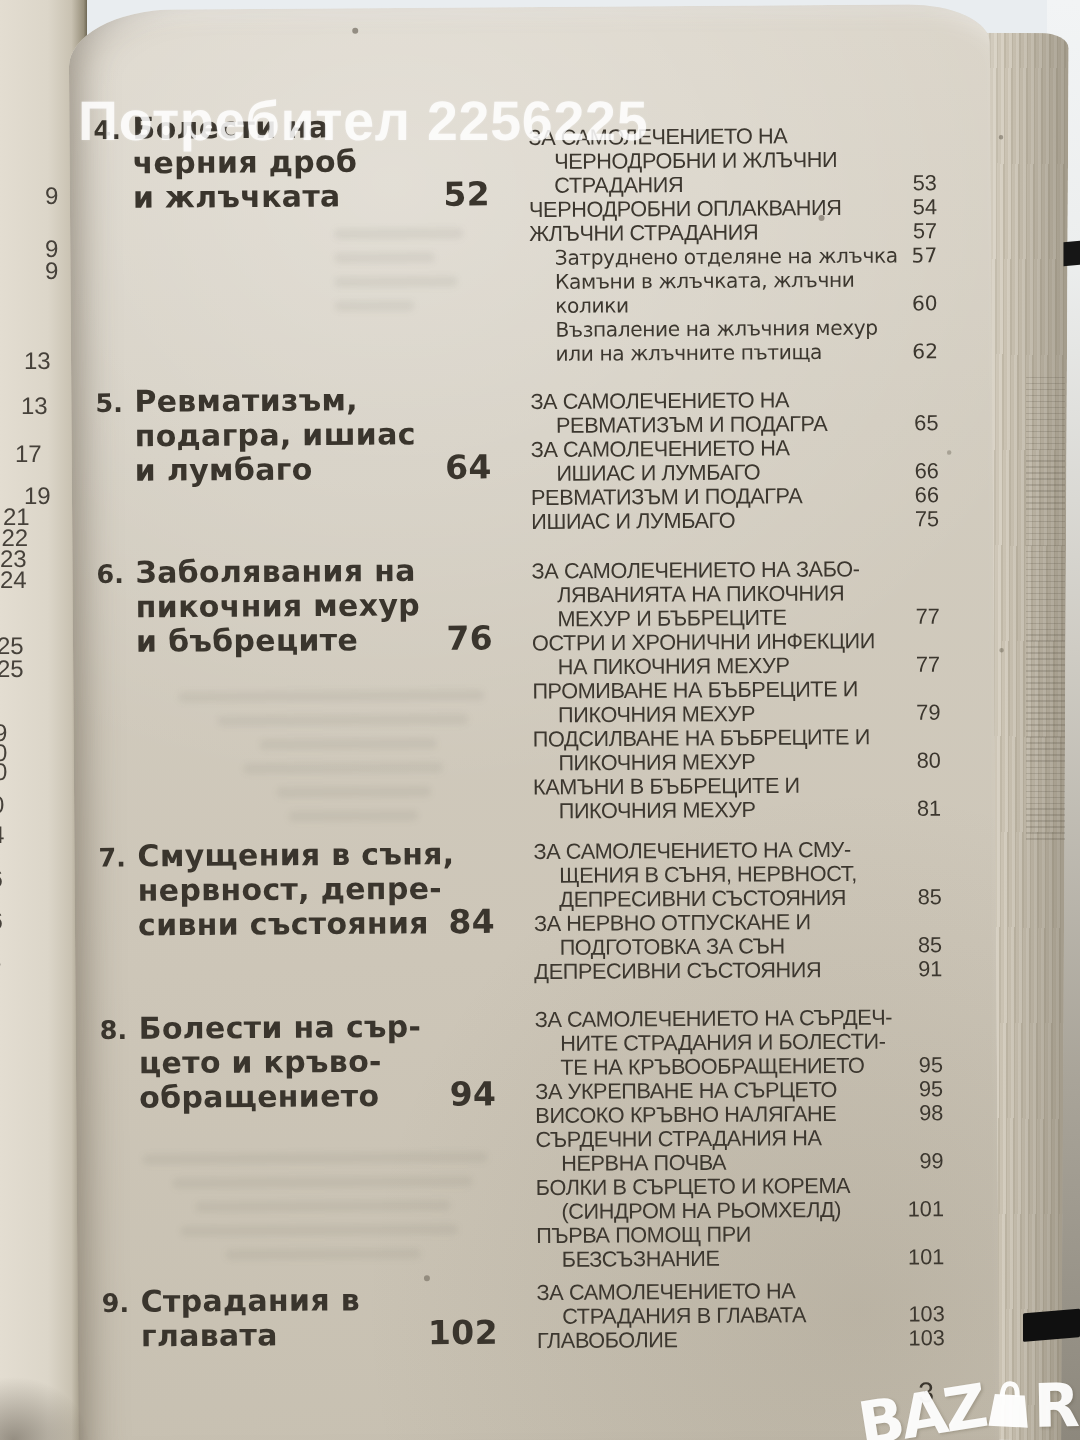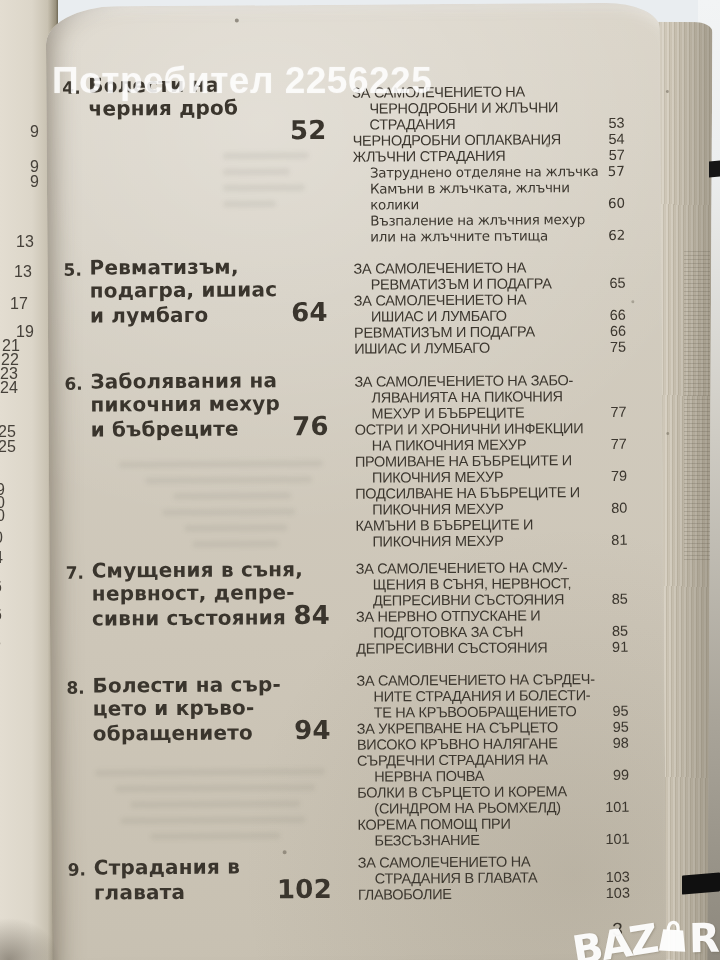--- a/index.html
+++ b/index.html
@@ -51,21 +51,21 @@
   .ghost .gl{height:7px;margin:9px 0;background:rgba(104,106,92,0.18);border-radius:3px;}
 
   
   .toc{position:absolute;left:0;top:0;width:614px;height:968px;color:#3a352d;}
   .sec-left{position:absolute;left:16px;width:264px;display:flex;}
   .sec-num{width:26px;font-size:17px;font-weight:700;padding-top:3px;
     font-family:"DejaVu Sans",sans-serif;}
   .sec-title{flex:1;font-family:"DejaVu Sans",sans-serif;font-weight:700;
     font-size:20px;line-height:23px;letter-spacing:0.2px;}
   .title-line{display:flex;align-items:baseline;white-space:nowrap;}
-  .chapter-page{margin-left:auto;font-size:26px;}
+  .chapter-page{margin-left:auto;font-size:22px;}
 
   .sec-right{position:absolute;left:306px;width:272px;font-size:14.5px;line-height:16px;
     letter-spacing:-0.3px;color:#3c372f;}
   .entry-line{display:flex;white-space:nowrap;align-items:baseline;}
   .entry-line.cont{padding-left:17px;}
   .entry.sub{font-family:"DejaVu Sans",sans-serif;font-size:13.5px;font-weight:500;}
   .entry.sub .entry-line{padding-left:17px;}
   .entry-page{margin-left:auto;padding-left:5px;letter-spacing:0;}
 
   .page-num-partial{position:absolute;left:560px;top:916px;font-size:19px;color:#3a352d;}
@@ -150,20 +150,21 @@
       <div class="sec-left" style="top:68px">
           <div class="sec-num">4.</div>
           <div class="sec-title">
             <div class="title-line">
               <span>Болести на</span>
             </div>
             <div class="title-line">
               <span>черния дроб</span>
             </div>
             <div class="title-line">
+              <span>и жлъчката</span>
               <span class="chapter-page">52</span>
             </div>
           </div>
         </div>
       <div class="sec-right" style="top:80px">
           <div class="entry caps">
             <div class="entry-line">
               <span class="entry-text">ЗА САМОЛЕЧЕНИЕТО НА</span>
             </div>
             <div class="entry-line cont">
@@ -424,21 +425,21 @@
             <div class="entry-line">
               <span class="entry-text">БОЛКИ В СЪРЦЕТО И КОРЕМА</span>
             </div>
             <div class="entry-line cont">
               <span class="entry-text">(СИНДРОМ НА РЬОМХЕЛД)</span>
               <span class="entry-page">101</span>
             </div>
           </div>
           <div class="entry caps">
             <div class="entry-line">
-              <span class="entry-text">КОРЕМА ПОМОЩ ПРИ</span>
+              <span class="entry-text">ПЪРВА ПОМОЩ ПРИ</span>
             </div>
             <div class="entry-line cont">
               <span class="entry-text">БЕЗСЪЗНАНИЕ</span>
               <span class="entry-page">101</span>
             </div>
           </div>
         </div>
 
       <div class="sec-left" style="top:850px">
           <div class="sec-num">9.</div>

